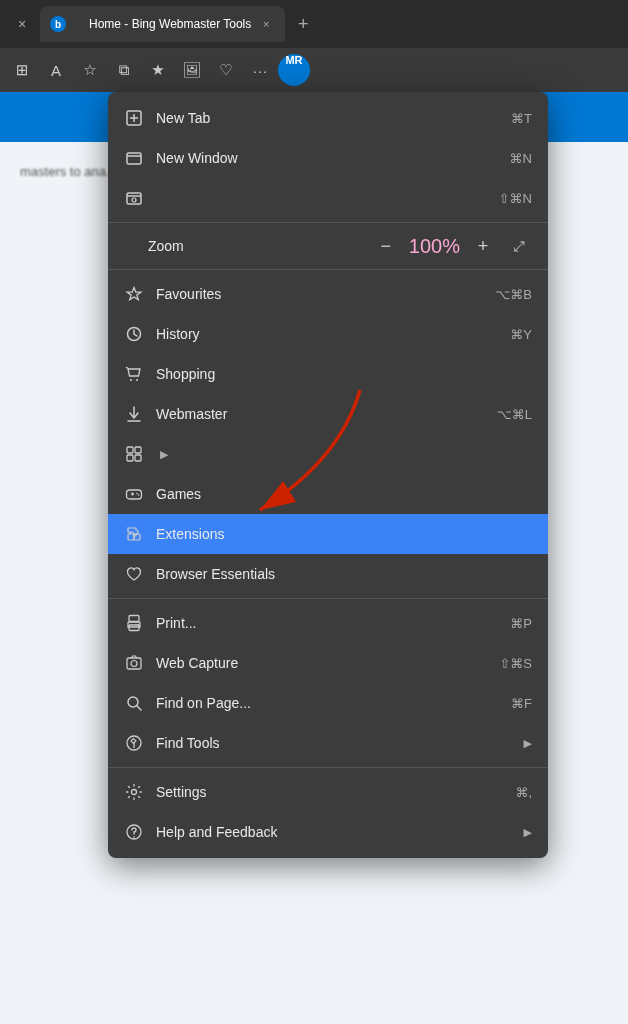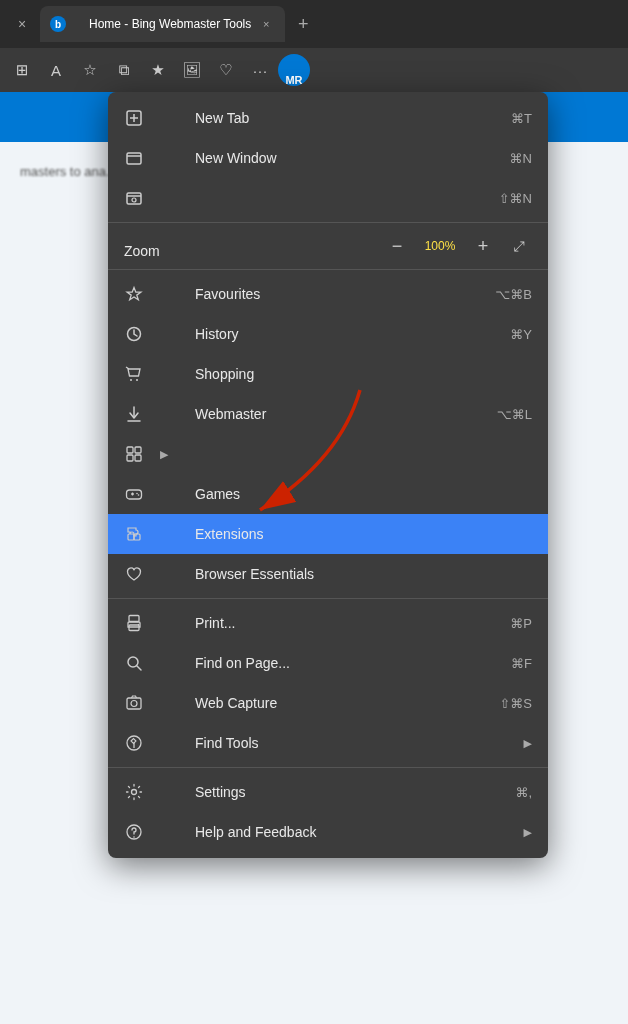--- a/index.html
+++ b/index.html
@@ -129,21 +129,21 @@
       font-size: 15px;
       cursor: pointer;
     }
 
     .profile-btn {
       width: 32px;
       height: 32px;
       border-radius: 50%;
       background: #0078d4;
       display: flex;
-      align-items: flex-end;
+      align-items: flex-start;
       justify-content: center;
       color: white;
       font-size: 11px;
       font-weight: bold;
       cursor: pointer;
     }
 
     
     .page-content {
       position: absolute;
@@ -203,21 +203,20 @@
       justify-content: center;
       flex-shrink: 0;
       color: #ccc;
       font-size: 16px;
     }
 
     .menu-label {
       flex: 1;
       font-size: 14px;
       color: #e8e8e8;
-      margin-left: 39px;
     }
 
     .menu-shortcut {
       color: #aaa;
       font-size: 13px;
       margin-left: auto;
     }
 
     .menu-arrow {
       color: #aaa;
@@ -227,23 +226,24 @@
 
     .menu-divider {
       height: 1px;
       background: #555;
       margin: 4px 0;
     }
 
     
     .zoom-row {
       display: flex;
-      align-items: flex-end;
+      align-items: center;
       padding: 6px 16px;
       gap: 8px;
+      margin-left: 24px;
     }
 
     .zoom-label {
       color: #e8e8e8;
       font-size: 14px;
       flex: 0 0 auto;
       width: 60px;
     }
 
     .zoom-controls {
@@ -259,22 +259,22 @@
       display: flex;
       align-items: center;
       justify-content: center;
       color: #ccc;
       font-size: 18px;
       cursor: pointer;
       border-radius: 4px;
     }
 
     .zoom-value {
-      color: #fde047;
-      font-size: 12px;
+      color: #f9a8d4;
+      font-size: 20px;
       min-width: 40px;
       text-align: center;
     }
 
     .zoom-fullscreen-btn {
       width: 26px;
       height: 26px;
       display: flex;
       align-items: center;
       justify-content: center;
@@ -495,38 +495,38 @@
         <circle cx="13.5" cy="10.5" r="0.7" fill="#ccc"></circle>
       </svg>
     </div>
     <span class="menu-label">Print...</span>
     <span class="menu-shortcut">⌘P</span>
   </div>
 
   <div class="menu-item">
     <div class="menu-icon">
       <svg width="18" height="18" viewBox="0 0 18 18" fill="none">
-        <circle cx="8" cy="8" r="5" stroke="#ccc" stroke-width="1.5" fill="none"></circle>
-        <line x1="12" y1="12" x2="16" y2="16" stroke="#ccc" stroke-width="1.5" stroke-linecap="round"></line>
-      </svg>
-    </div>
-    <span class="menu-label">Find on Page...</span>
-    <span class="menu-shortcut">⌘F</span>
-  </div>
-
-  <div class="menu-item">
-    <div class="menu-icon">
-      <svg width="18" height="18" viewBox="0 0 18 18" fill="none">
         <rect x="2" y="4" width="14" height="11" rx="1.5" stroke="#ccc" stroke-width="1.3" fill="none"></rect>
         <circle cx="9" cy="9.5" r="3" stroke="#ccc" stroke-width="1.2" fill="none"></circle>
         <path d="M6.5 4L7.5 2h3l1 2" stroke="#ccc" stroke-width="1.2" fill="none"></path>
       </svg>
     </div>
     <span class="menu-label">Web Capture</span>
     <span class="menu-shortcut">⇧⌘S</span>
+  </div>
+
+  <div class="menu-item">
+    <div class="menu-icon">
+      <svg width="18" height="18" viewBox="0 0 18 18" fill="none">
+        <circle cx="8" cy="8" r="5" stroke="#ccc" stroke-width="1.5" fill="none"></circle>
+        <line x1="12" y1="12" x2="16" y2="16" stroke="#ccc" stroke-width="1.5" stroke-linecap="round"></line>
+      </svg>
+    </div>
+    <span class="menu-label">Find on Page...</span>
+    <span class="menu-shortcut">⌘F</span>
   </div>
 
   <div class="menu-item">
     <div class="menu-icon">
       <svg width="18" height="18" viewBox="0 0 18 18" fill="none">
         <path d="M9 2a7 7 0 1 0 0 14A7 7 0 0 0 9 2z" stroke="#ccc" stroke-width="1.3" fill="none"></path>
         <path d="M6 7l2.5-2.5L11 7l-2.5 2.5z" stroke="#ccc" stroke-width="1.1" fill="none"></path>
         <line x1="9" y1="9" x2="9" y2="14" stroke="#ccc" stroke-width="1.3"></line>
       </svg>
     </div>

